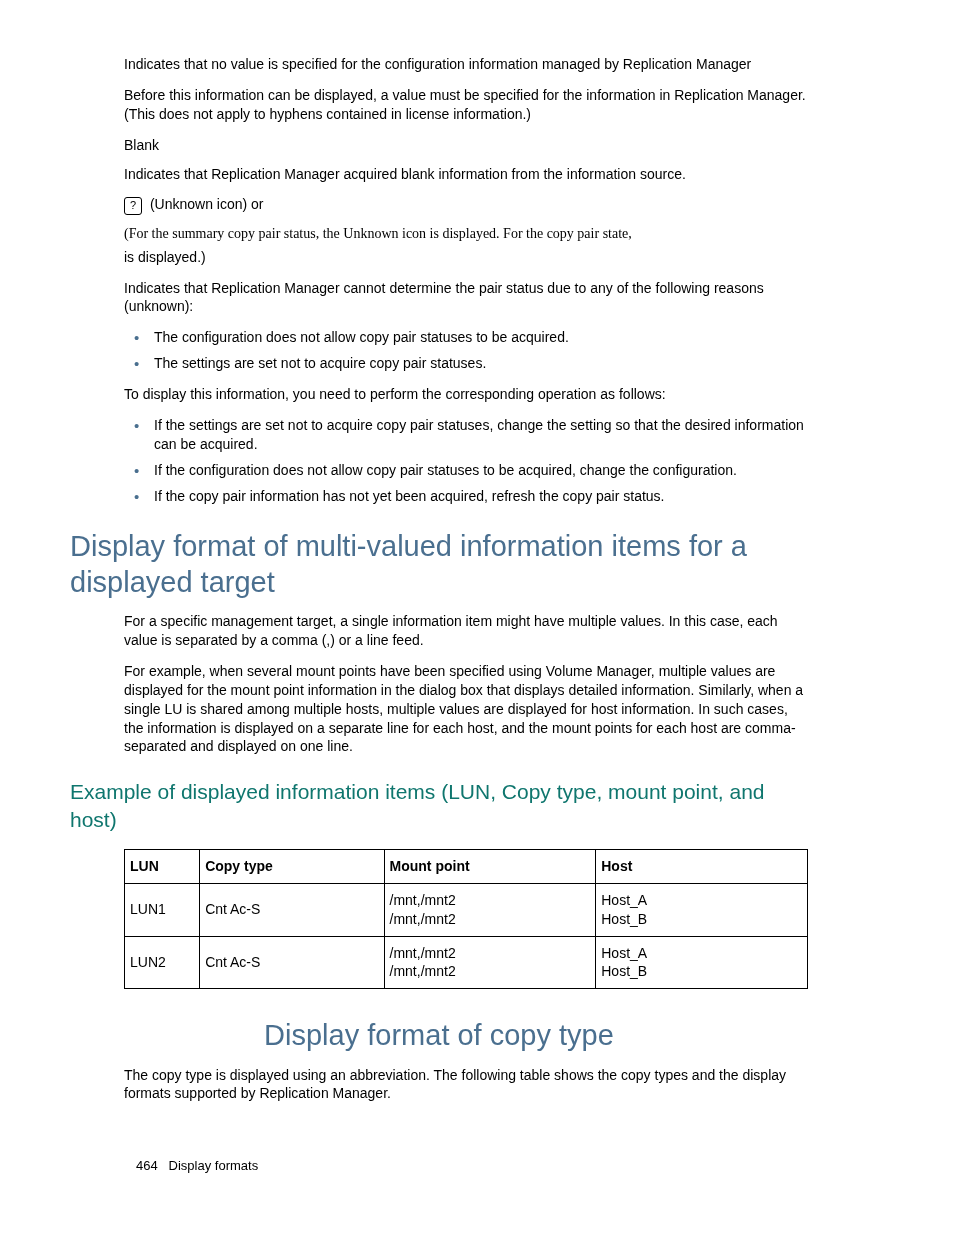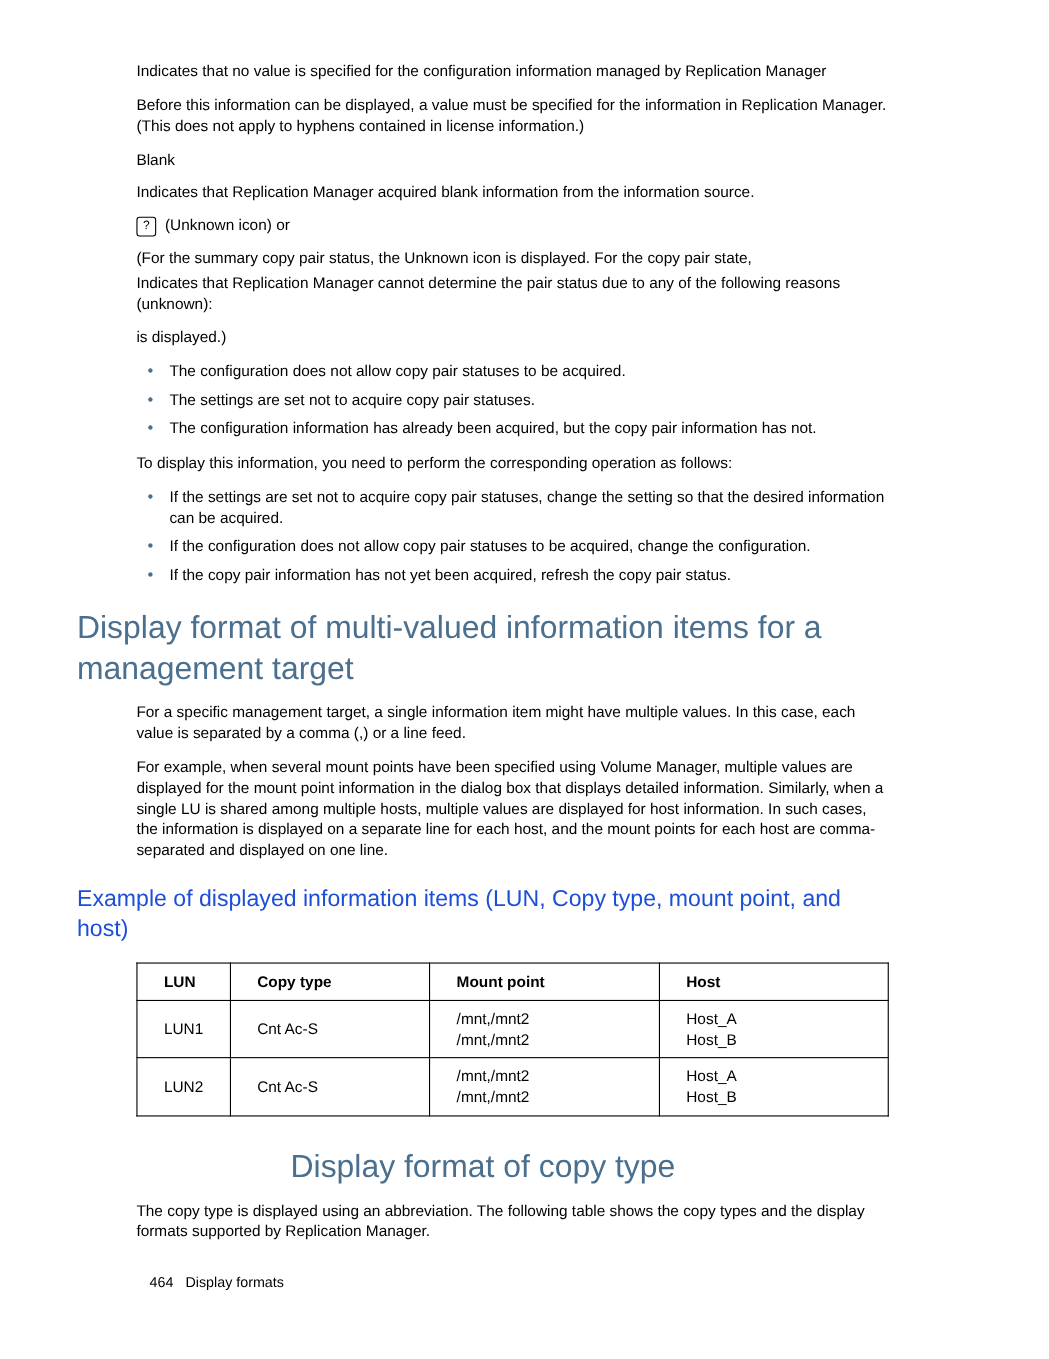--- a/index.html
+++ b/index.html
@@ -65,35 +65,35 @@
     line-height: 1.25;
     margin-left: -54px;
   }
   h1.main-heading.section2 {
     margin-top: 28px;
     text-align: center;
   }
   h2.sub-heading {
     font-family: Arial, Helvetica, sans-serif;
     font-weight: normal;
-    color: #1d4ed8;
+    color: #0f766e;
     font-size: 21px;
     margin: 22px 0 16px 0;
     line-height: 1.3;
     margin-left: -54px;
   }
   table.data-table {
     border-collapse: collapse;
     width: 100%;
     margin-top: 4px;
   }
   table.data-table th,
   table.data-table td {
     border: 1px solid #000;
-    padding: 7px 24px;
+    padding: 7px 5px;
     text-align: left;
     vertical-align: top;
     font-size: 14px;
     font-weight: normal;
   }
   table.data-table th {
     font-weight: bold;
   }
   .footer {
     position: absolute;
@@ -112,40 +112,39 @@
     <p class="para">Indicates that no value is specified for the configuration information managed by Replication Manager</p>
     <p class="para">Before this information can be displayed, a value must be specified for the information in Replication Manager. (This does not apply to hyphens contained in license information.)</p>
 
     <p class="subtle-heading">Blank</p>
     <p class="para">Indicates that Replication Manager acquired blank information from the information source.</p>
 
     <p class="subtle-heading">
       <span class="unknown-icon">?</span><span> (Unknown icon) or</span>
     </p>
 
-    <p class="para" style="margin-bottom:4px;">(For the summary copy pair status, the Unknown icon is displayed. For the copy pair state,</p>
+    <p class="para" style="margin-bottom:4px;font-family:Liberation Serif, serif;">(For the summary copy pair status, the Unknown icon is displayed. For the copy pair state,</p>
+    <p class="para">is displayed.)</p>
+
     <p class="para">Indicates that Replication Manager cannot determine the pair status due to any of the following reasons (unknown):</p>
-
-    <p class="para">is displayed.)</p>
 
     <ul class="bullet-list">
       <li>The configuration does not allow copy pair statuses to be acquired.</li>
       <li>The settings are set not to acquire copy pair statuses.</li>
-      <li>The configuration information has already been acquired, but the copy pair information has not.</li>
     </ul>
 
     <p class="para">To display this information, you need to perform the corresponding operation as follows:</p>
 
     <ul class="bullet-list">
       <li>If the settings are set not to acquire copy pair statuses, change the setting so that the desired information can be acquired.</li>
       <li>If the configuration does not allow copy pair statuses to be acquired, change the configuration.</li>
       <li>If the copy pair information has not yet been acquired, refresh the copy pair status.</li>
     </ul>
 
-    <h1 class="main-heading">Display format of multi-valued information items for a management target</h1>
+    <h1 class="main-heading">Display format of multi-valued information items for a displayed target</h1>
 
     <p class="para">For a specific management target, a single information item might have multiple values. In this case, each value is separated by a comma (,) or a line feed.</p>
     <p class="para">For example, when several mount points have been specified using Volume Manager, multiple values are displayed for the mount point information in the dialog box that displays detailed information. Similarly, when a single LU is shared among multiple hosts, multiple values are displayed for host information. In such cases, the information is displayed on a separate line for each host, and the mount points for each host are comma-separated and displayed on one line.</p>
 
     <h2 class="sub-heading">Example of displayed information items (LUN, Copy type, mount point, and host)</h2>
 
     <table class="data-table">
       <thead>
         <tr>
           <th style="width:11%;">LUN</th>

